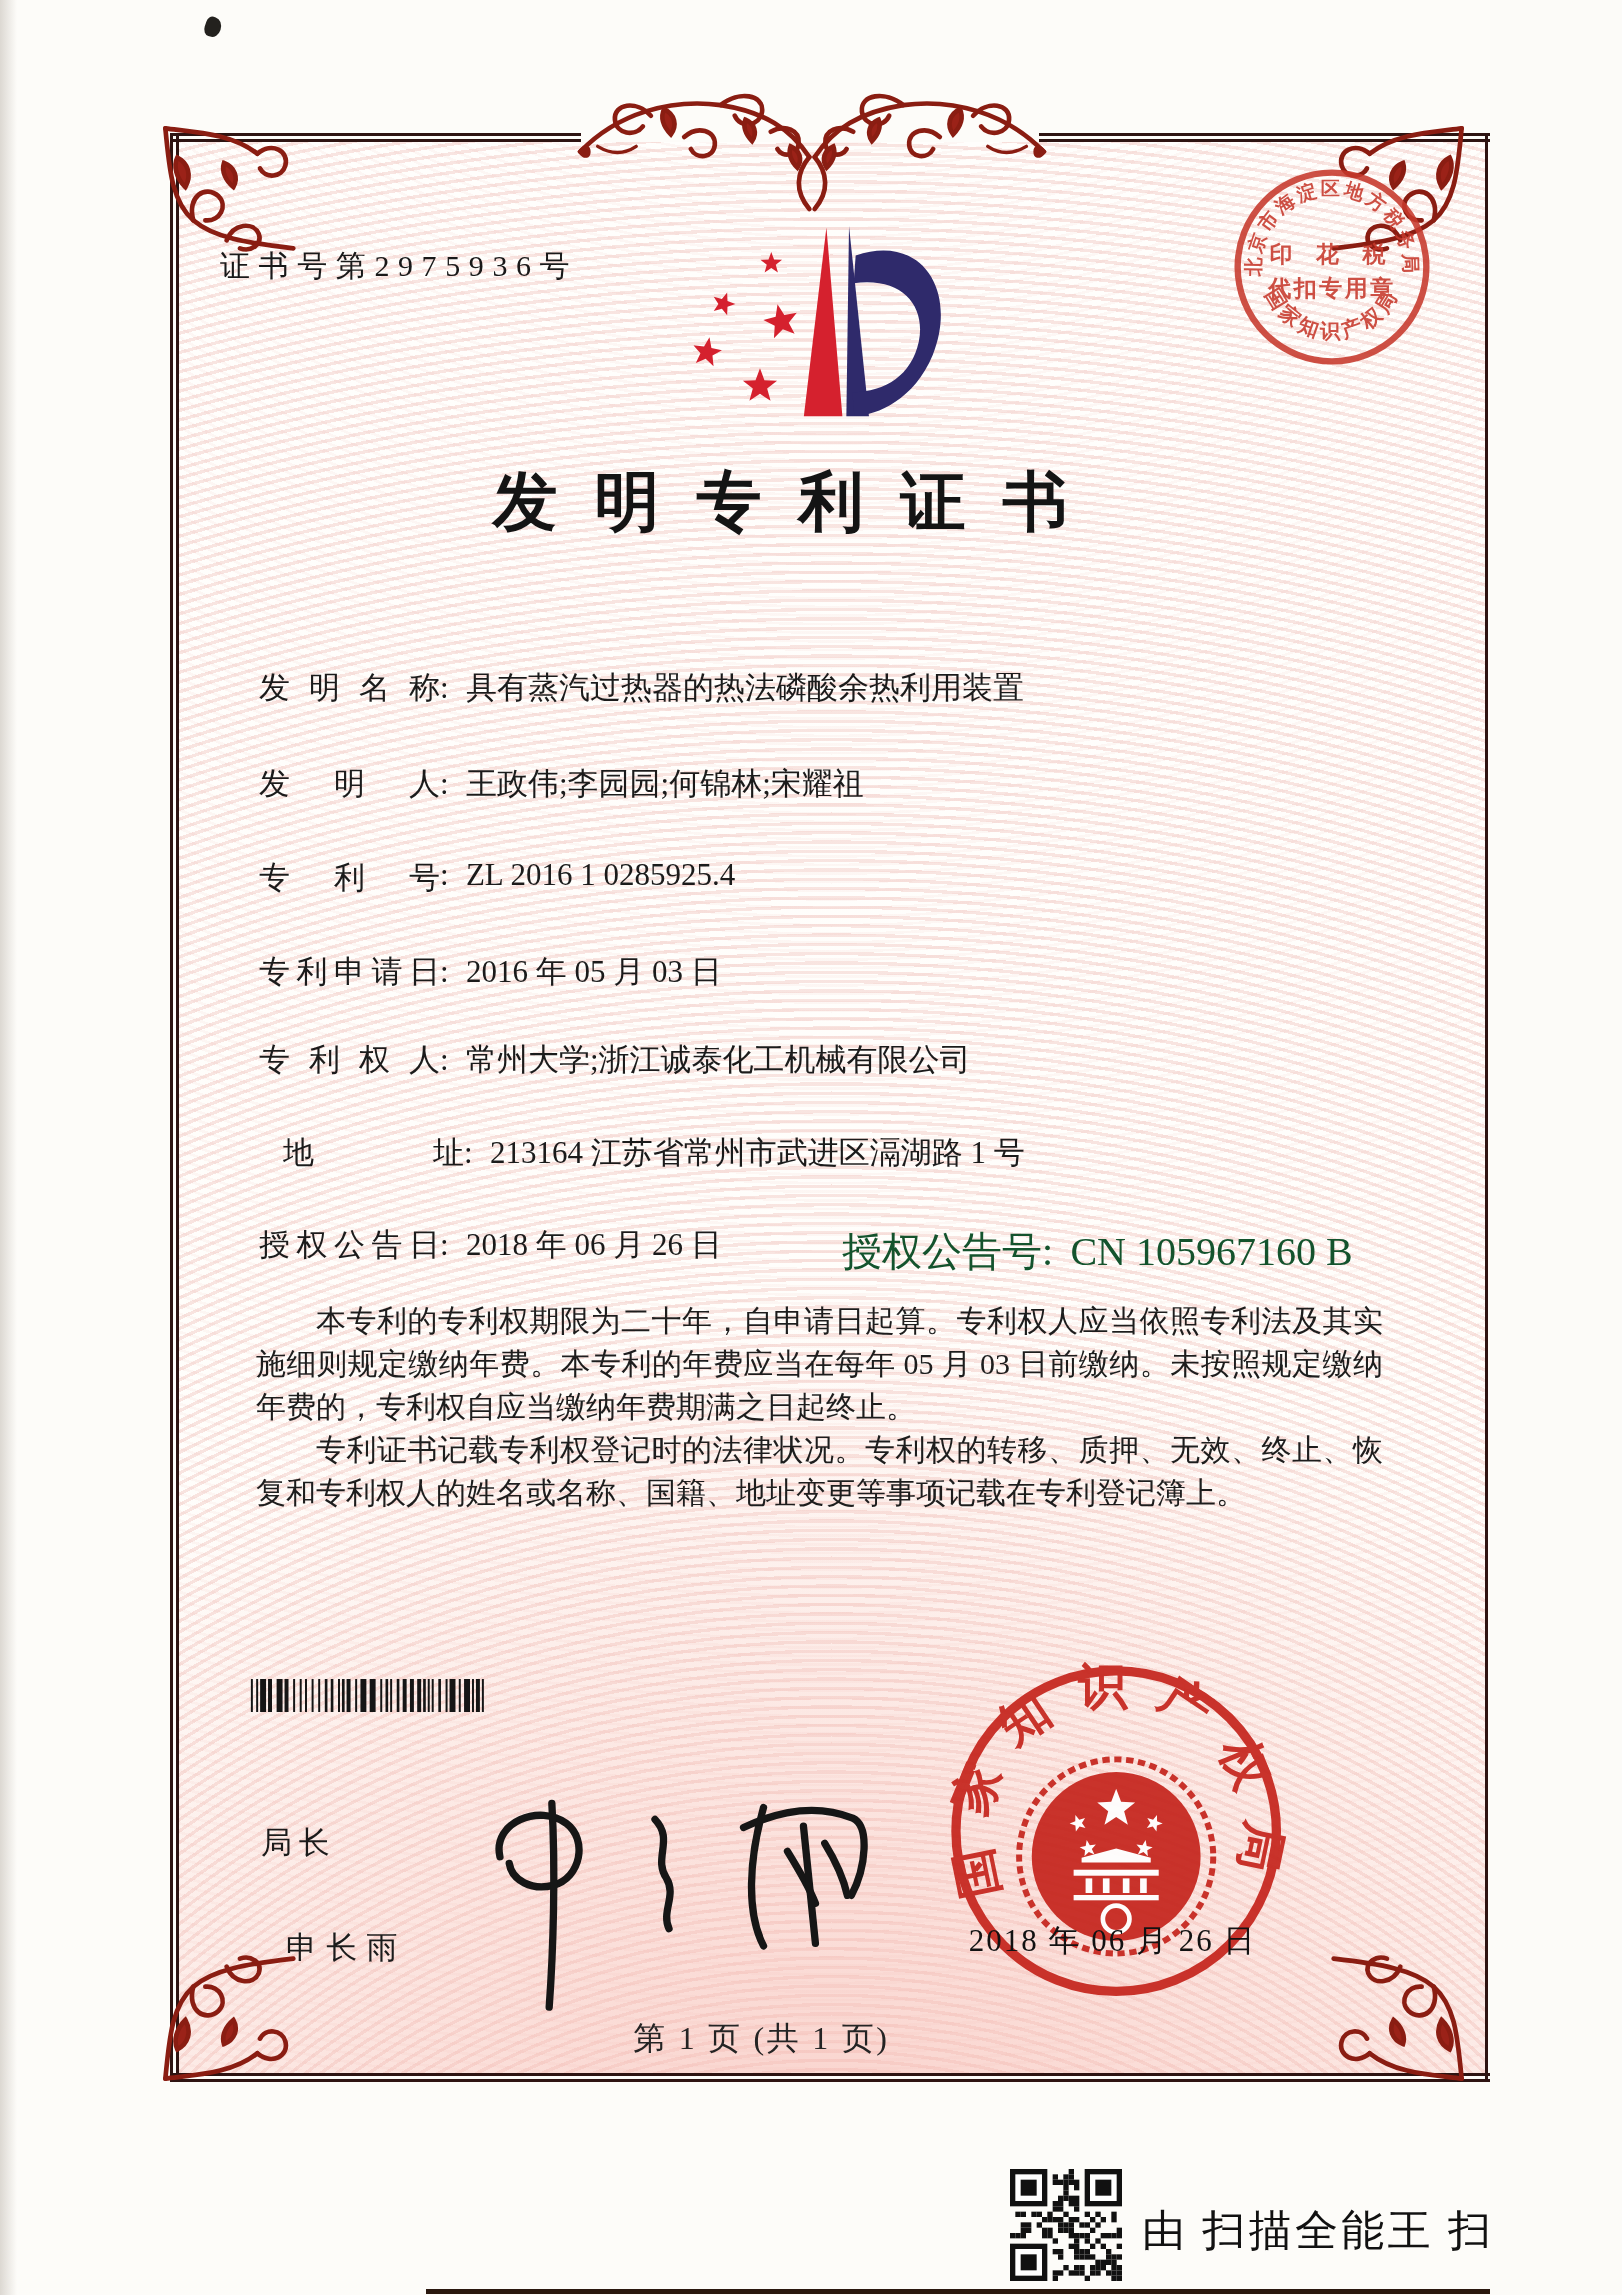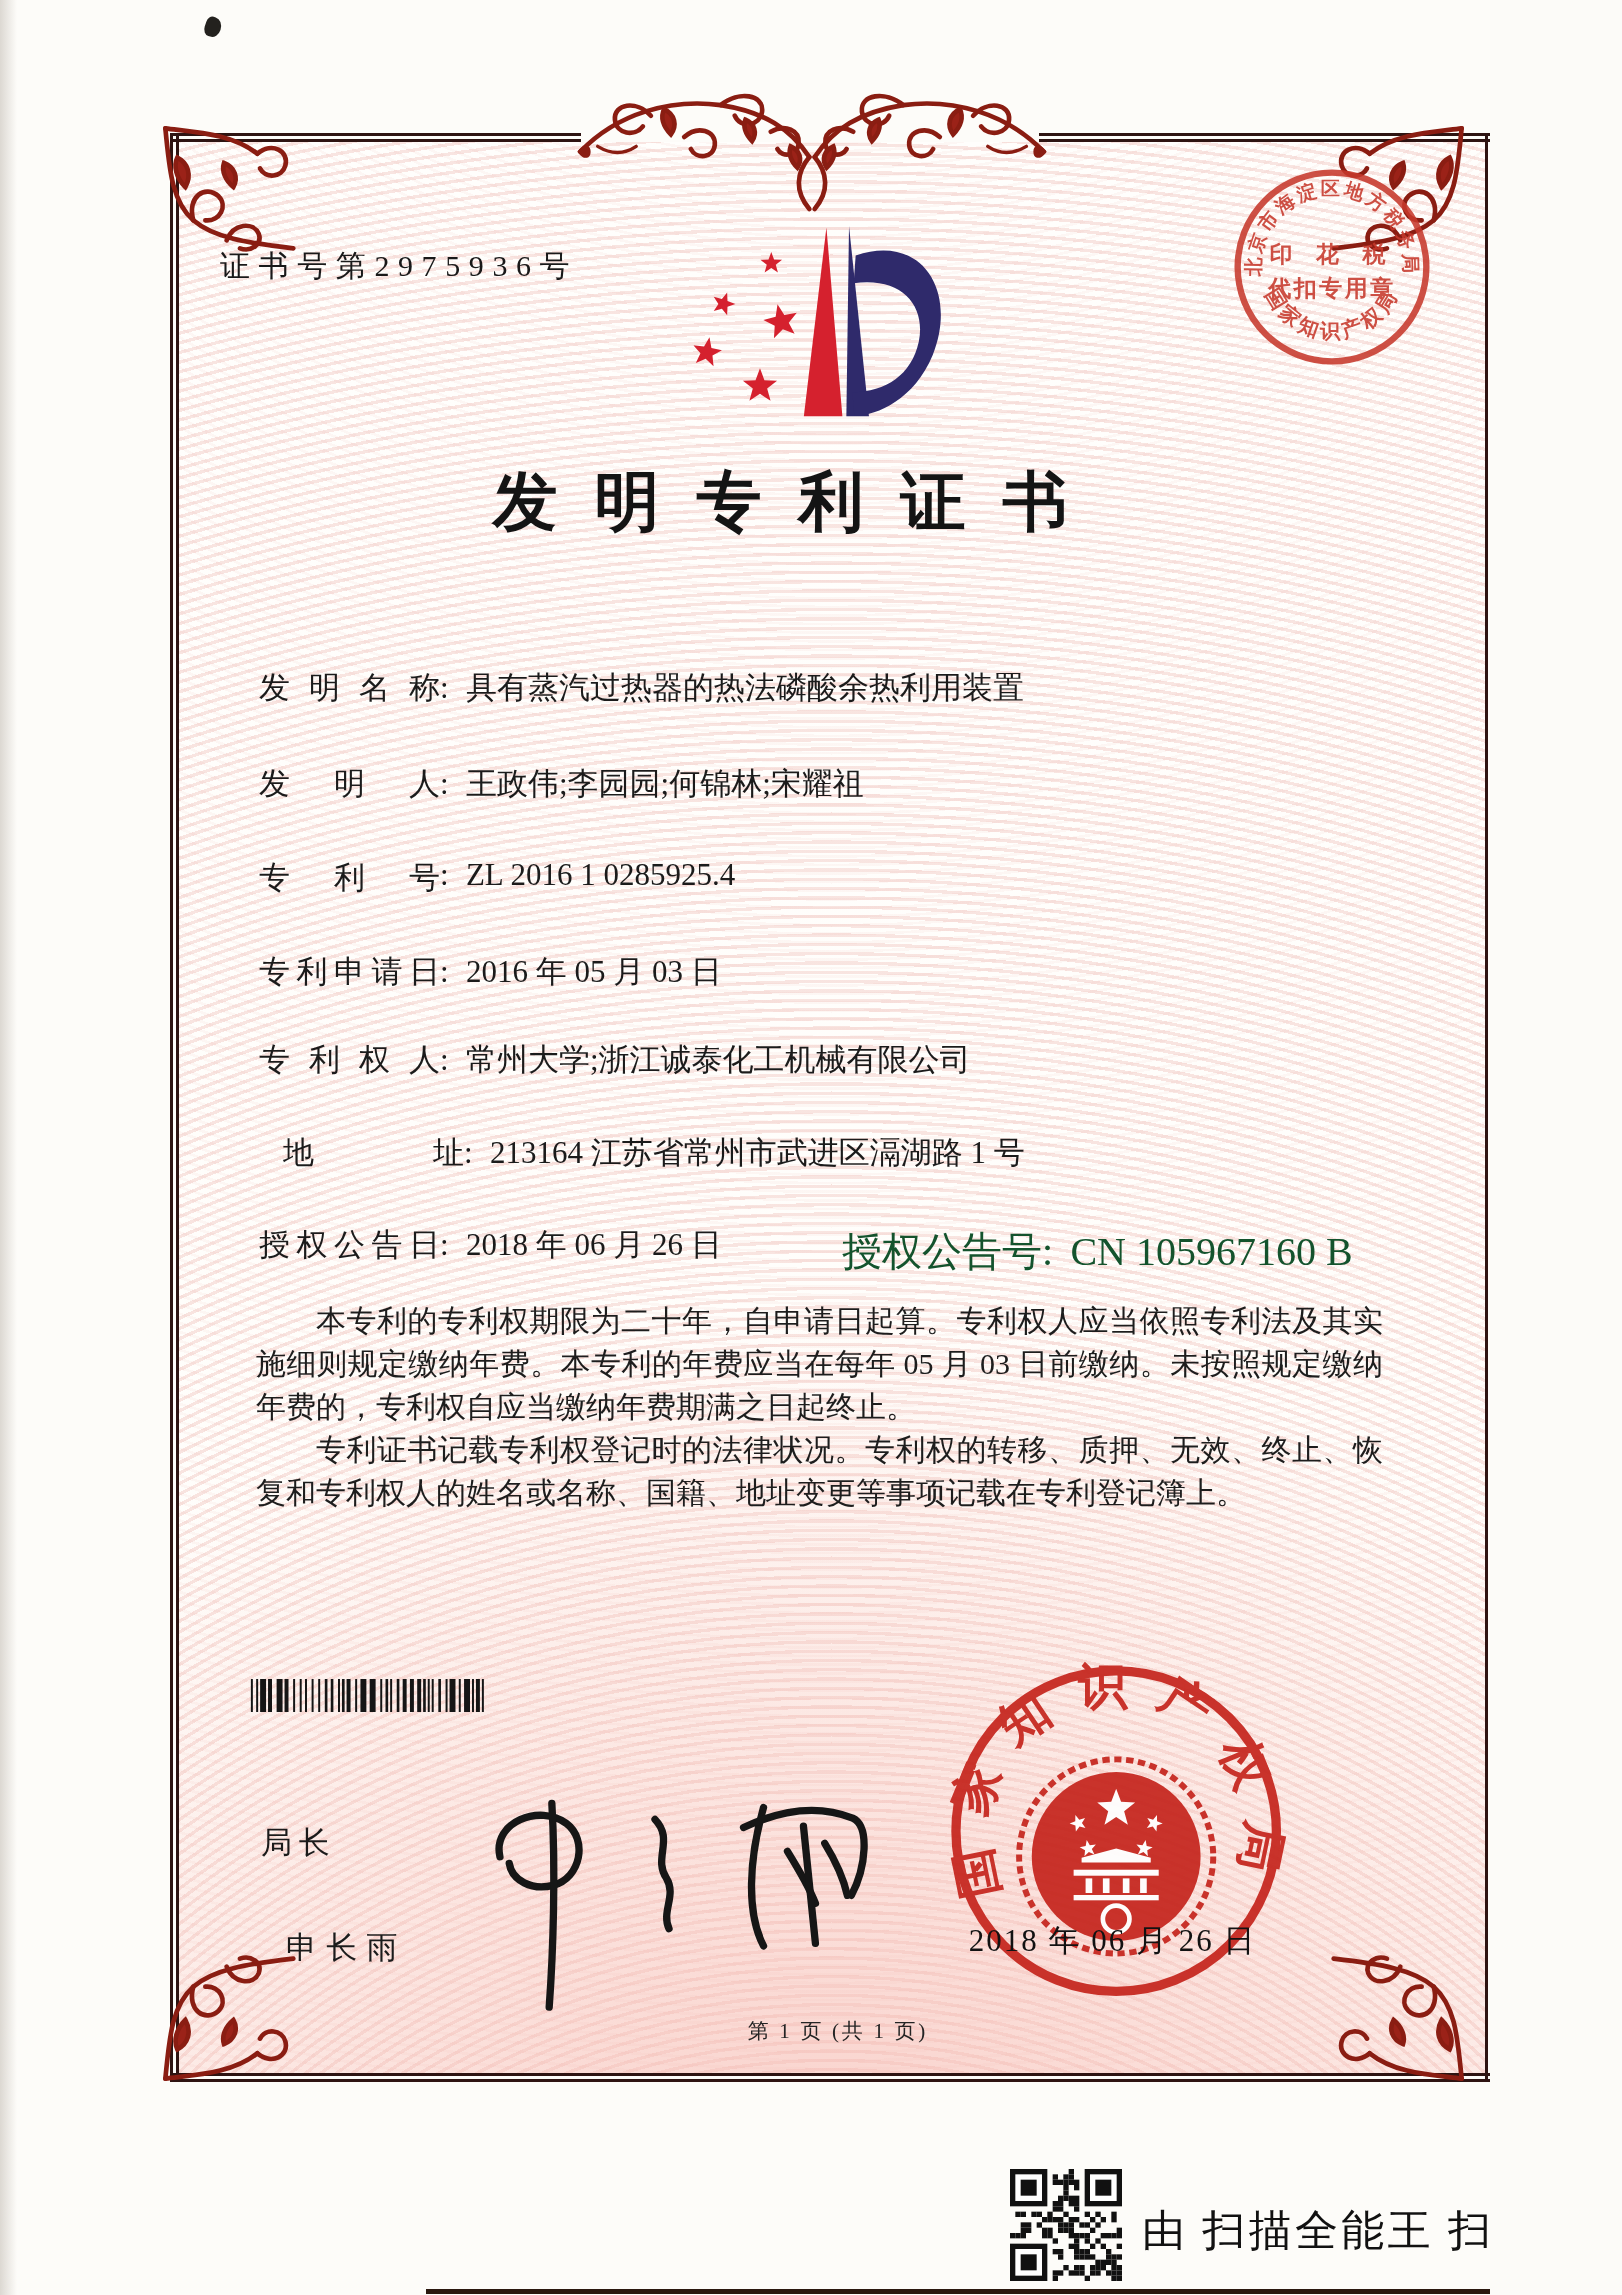--- a/index.html
+++ b/index.html
@@ -24,21 +24,21 @@
   .certno{position:absolute;left:220px;top:246px;font-size:30px;letter-spacing:8.6px;color:#191919;white-space:nowrap;}
   .title{position:absolute;left:253px;top:458px;width:1091px;text-align:center;font-size:65px;font-weight:bold;letter-spacing:37px;color:#141414;white-space:nowrap;}
   .frow{position:absolute;left:259px;font-size:31px;color:#1b1b1b;white-space:nowrap;}
   .flabel{display:inline-block;width:181px;text-align:justify;text-align-last:justify;vertical-align:top;}
   .fvalue{margin-left:17.3px;}
   .gaz2{position:absolute;left:820px;top:1224px;font-size:40px;color:#14532d;white-space:nowrap;margin-left:22px;}
   .paras{position:absolute;left:256px;top:1299px;width:1127px;font-size:30px;line-height:43px;color:#1d1d1d;text-align:justify;}
   .paras p{margin:0;text-indent:2em;}
   .ctitle{position:absolute;left:261px;top:1822px;font-size:31px;letter-spacing:6.7px;color:#1b1b1b;}
   .cname{position:absolute;left:258px;top:1927px;font-size:31px;letter-spacing:9.3px;color:#1b1b1b;margin-left:28px;}
-  .footer{position:absolute;left:595px;top:2017px;width:333px;text-align:right;font-size:21px;letter-spacing:2.7px;color:#242424;}
+  .footer{position:absolute;left:595px;top:2017px;width:333px;text-align:center;font-size:32px;letter-spacing:2.7px;color:#242424;}
   .sealdate{position:absolute;left:966px;top:1920px;width:293px;text-align:center;font-size:31px;letter-spacing:2px;color:#121212;z-index:6;}
   .qr{position:absolute;left:1010px;top:2169px;}
   .scan-note{position:absolute;left:1142px;top:2202px;font-size:43px;letter-spacing:3.3px;color:#111;white-space:nowrap;}
   svg{display:block;}
   .abs{position:absolute;}
 </style>
 </head>
 <body>
 
 <div id="page">

